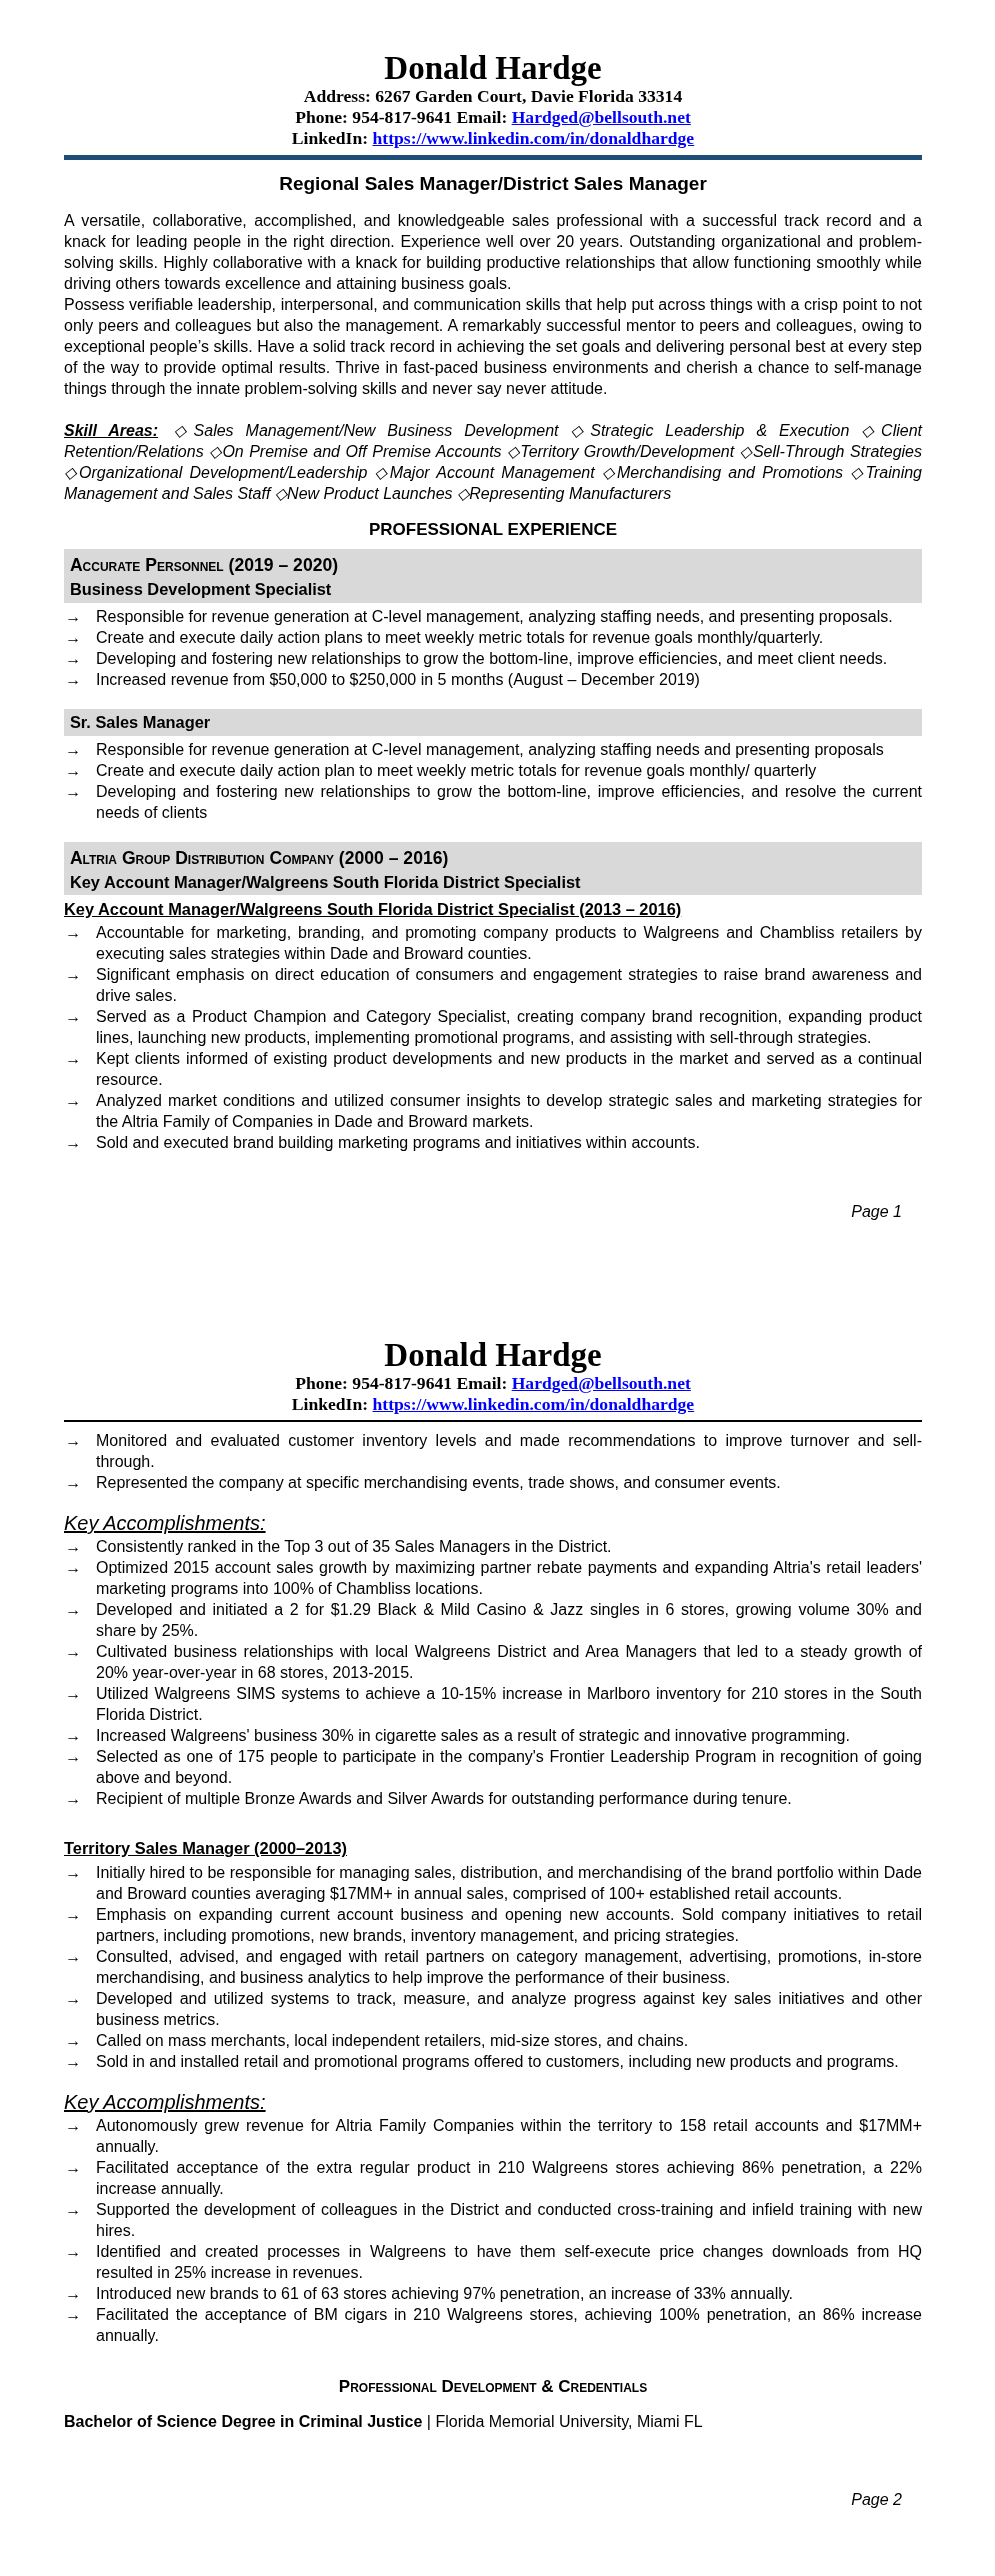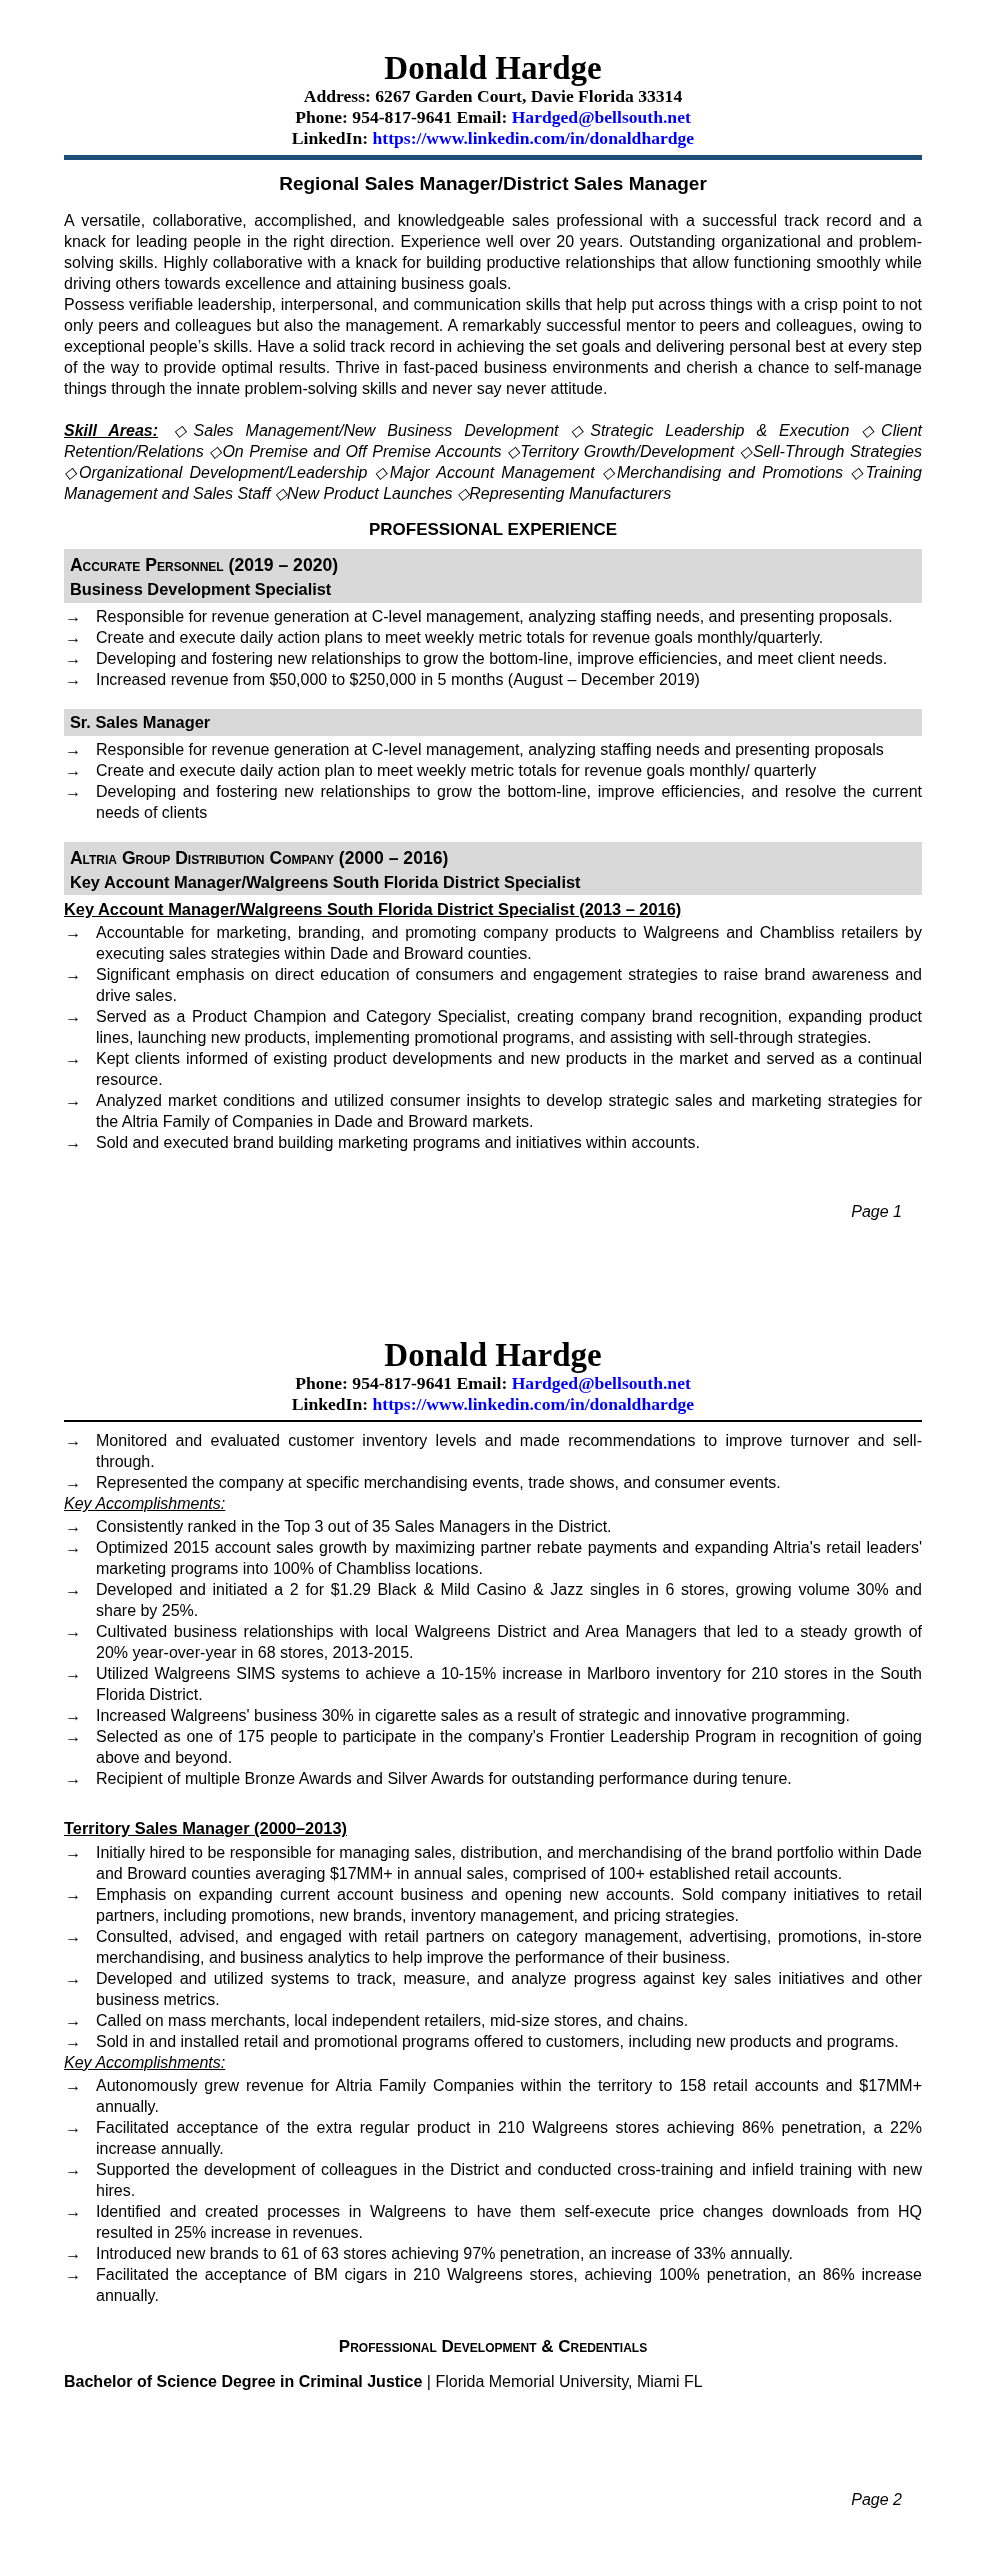--- a/index.html
+++ b/index.html
@@ -6,21 +6,21 @@
     --rule1:#1F4E79; --rule2:#000000; --shade:#D9D9D9; --link:#0000FF;
   }
   html,body{margin:0;padding:0;background:#ffffff;}
   body{width:995px;height:2576px;font-family:"Liberation Sans",sans-serif;color:#000;}
   .page{position:relative;width:986px;height:1288px;box-sizing:border-box;padding:0 64px;overflow:hidden;}
   .pg1{padding-top:50px;}
   .pg2{padding-top:49px;}
 
   .name{font-family:"Liberation Serif",serif;font-weight:bold;font-size:33px;line-height:36px;text-align:center;margin:0;}
   .contact{font-family:"Liberation Serif",serif;font-weight:bold;font-size:17.6px;line-height:21px;text-align:center;}
-  .link{color:var(--link);font-family:inherit;cursor:pointer;text-align:right;}
+  .link{color:var(--link);text-decoration:underline;font-family:inherit;cursor:pointer;text-align:right;}
   .rule1{margin-top:5.9px;height:5.3px;background:var(--rule1);}
   .rule2{margin-top:4.7px;height:2.3px;background:var(--rule2);}
 
   .headline{margin-top:11.7px;font-size:19px;line-height:23.4px;font-weight:bold;text-align:center;}
   .body-text{font-size:16px;line-height:21px;text-align:justify;margin:0;}
   .para1{margin-top:15px;}
   .skills{margin-top:21px;font-style:italic;}
   .skills-label{font-weight:bold;text-decoration:underline;margin-right:8.2px;margin-top:45px;}
 
   .exp-header{margin:15px 0 0 0;font-size:17px;line-height:22px;font-weight:bold;text-align:center;}
@@ -29,21 +29,21 @@
   .job.first{margin-top:8.2px;}
   .shade{background:var(--shade);padding:2.9px 5.9px;}
   .company{font-variant:small-caps;font-weight:bold;font-size:17.6px;line-height:26px;}
   .role{font-weight:bold;font-size:16.4px;line-height:22px;}
   .subrole{font-weight:bold;font-size:16.4px;line-height:22px;text-decoration:underline;margin-top:2.3px;}
 
   ul.bullets{list-style:none;margin:2.3px 0 0 0;padding:0;}
   ul.bullets li{position:relative;padding-left:32px;font-size:16px;line-height:21px;text-align:justify;}
   ul.bullets li .bm{position:absolute;left:1.2px;top:0;text-align:left;}
 
-  .ka-label{font-size:16px;line-height:21px;font-style:italic;text-decoration:underline;font-weight:normal;}
+  .ka-label{margin-top:20px;font-size:20px;line-height:21px;font-style:italic;text-decoration:underline;font-weight:normal;}
   .tsm-title{margin-top:28px;font-size:16.4px;line-height:22px;font-weight:bold;text-decoration:underline;}
 
   .cred-header{margin-top:30px;font-variant:small-caps;font-weight:bold;font-size:17px;line-height:22px;text-align:center;}
   .education{margin-top:13px;font-size:16px;line-height:21px;}
   .education .deg{font-weight:bold;}
 
   .page-label{position:absolute;right:84px;bottom:66px;font-size:16px;line-height:21px;font-style:italic;}
 </style>
 </head>
 <body>

